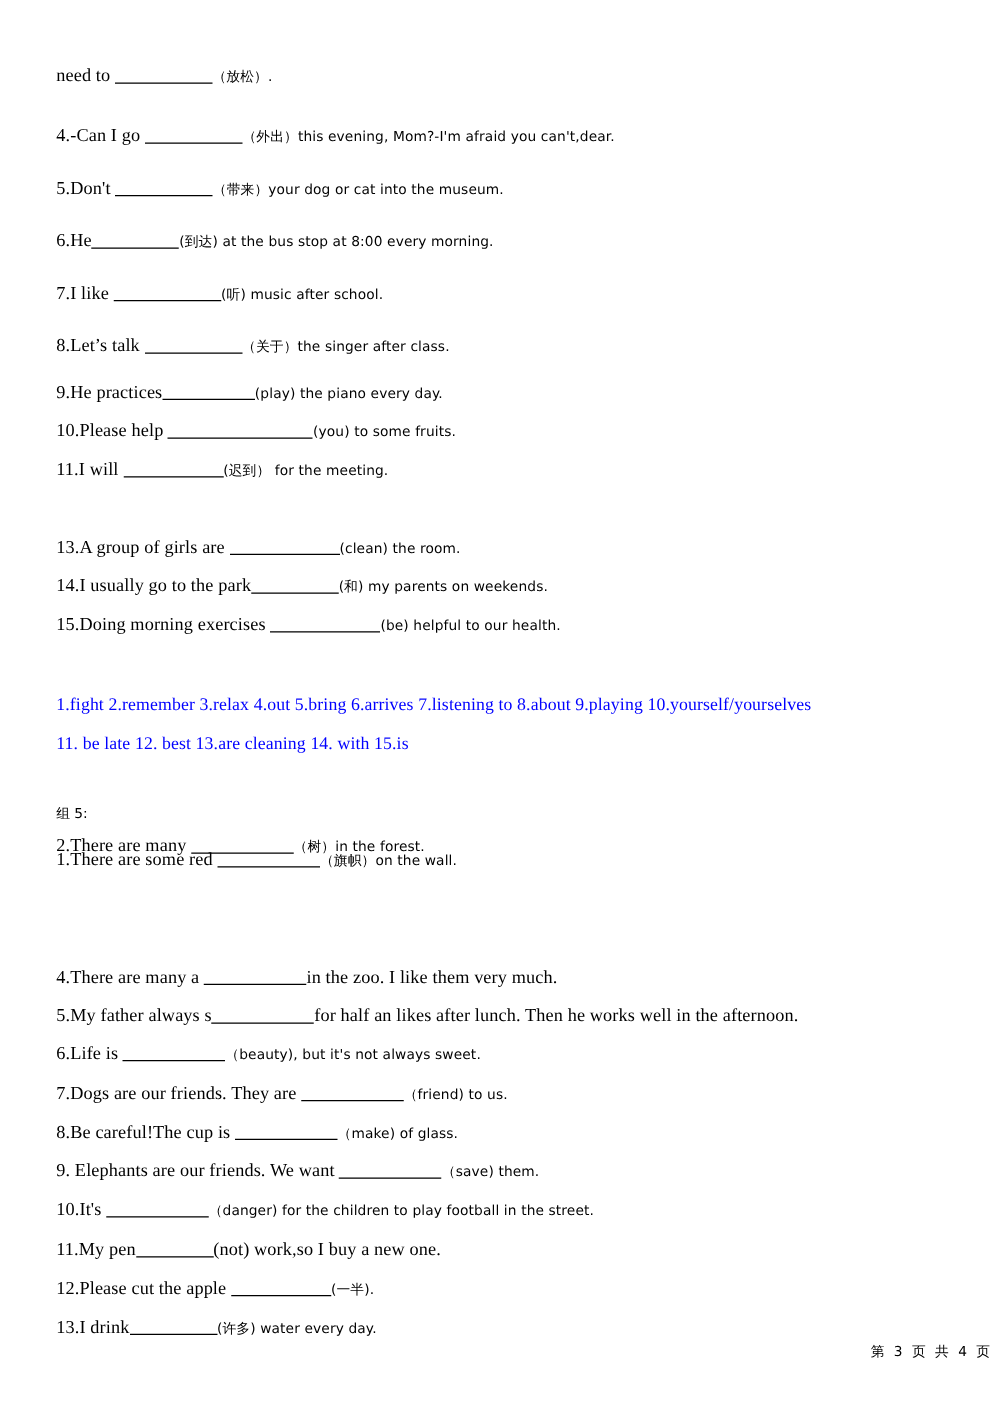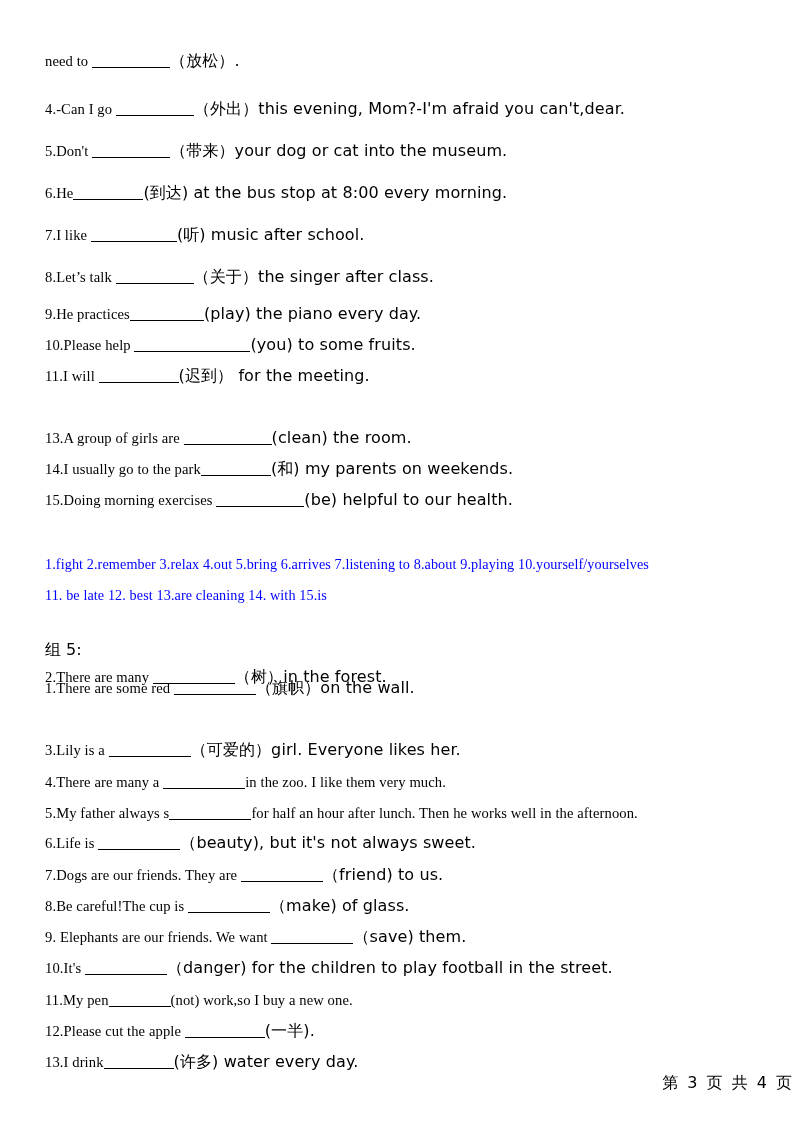--- a/index.html
+++ b/index.html
@@ -53,21 +53,21 @@
     left: 0;
     right: 0;
     text-align: right;
     font-size: 13px;
     letter-spacing: 2px;
     white-space: nowrap;
   }
 
   .cn {
     font-family: "DejaVu Sans", "Liberation Sans", sans-serif;
-    font-size: 16px;
+    font-size: 11px;
   }
 
   
   .blank {
     display: inline-block;
     border-bottom: 1.3px solid #000;
     vertical-align: -2px;
     height: 11px;
   }
 </style>
@@ -133,30 +133,27 @@
   </div>
 
   <div class="row" style="top:679px">
     <span>1.There are some red </span><span class="blank" style="width:82px"></span><span class="cn">（旗帜）on the wall.</span>
   </div>
 
   <div class="row" style="top:668px">
     <span>2.There are many </span><span class="blank" style="width:82px"></span><span class="cn">（树）in the forest.</span>
   </div>
 
-  <div class="row" style="top:741px">
-    <span>3.Lily is a </span><span class="blank" style="width:82px"></span><span class="cn">（可爱的）girl. Everyone likes her.</span>
-  </div>
 
   <div class="row" style="top:773px">
     <span>4.There are many a </span><span class="blank" style="width:82px"></span><span>in the zoo. I like them very much.</span>
   </div>
 
   <div class="row" style="top:804px">
-    <span>5.My father always s</span><span class="blank" style="width:82px"></span><span>for half an hour after lunch. Then he works well in the afternoon.</span>
+    <span>5.My father always s</span><span class="blank" style="width:82px"></span><span>for half an likes after lunch. Then he works well in the afternoon.</span>
   </div>
 
   <div class="row" style="top:834px">
     <span>6.Life is </span><span class="blank" style="width:82px"></span><span class="cn">（beauty), but it's not always sweet.</span>
   </div>
 
   <div class="row" style="top:866px">
     <span>7.Dogs are our friends. They are </span><span class="blank" style="width:82px"></span><span class="cn">（friend) to us.</span>
   </div>
 

